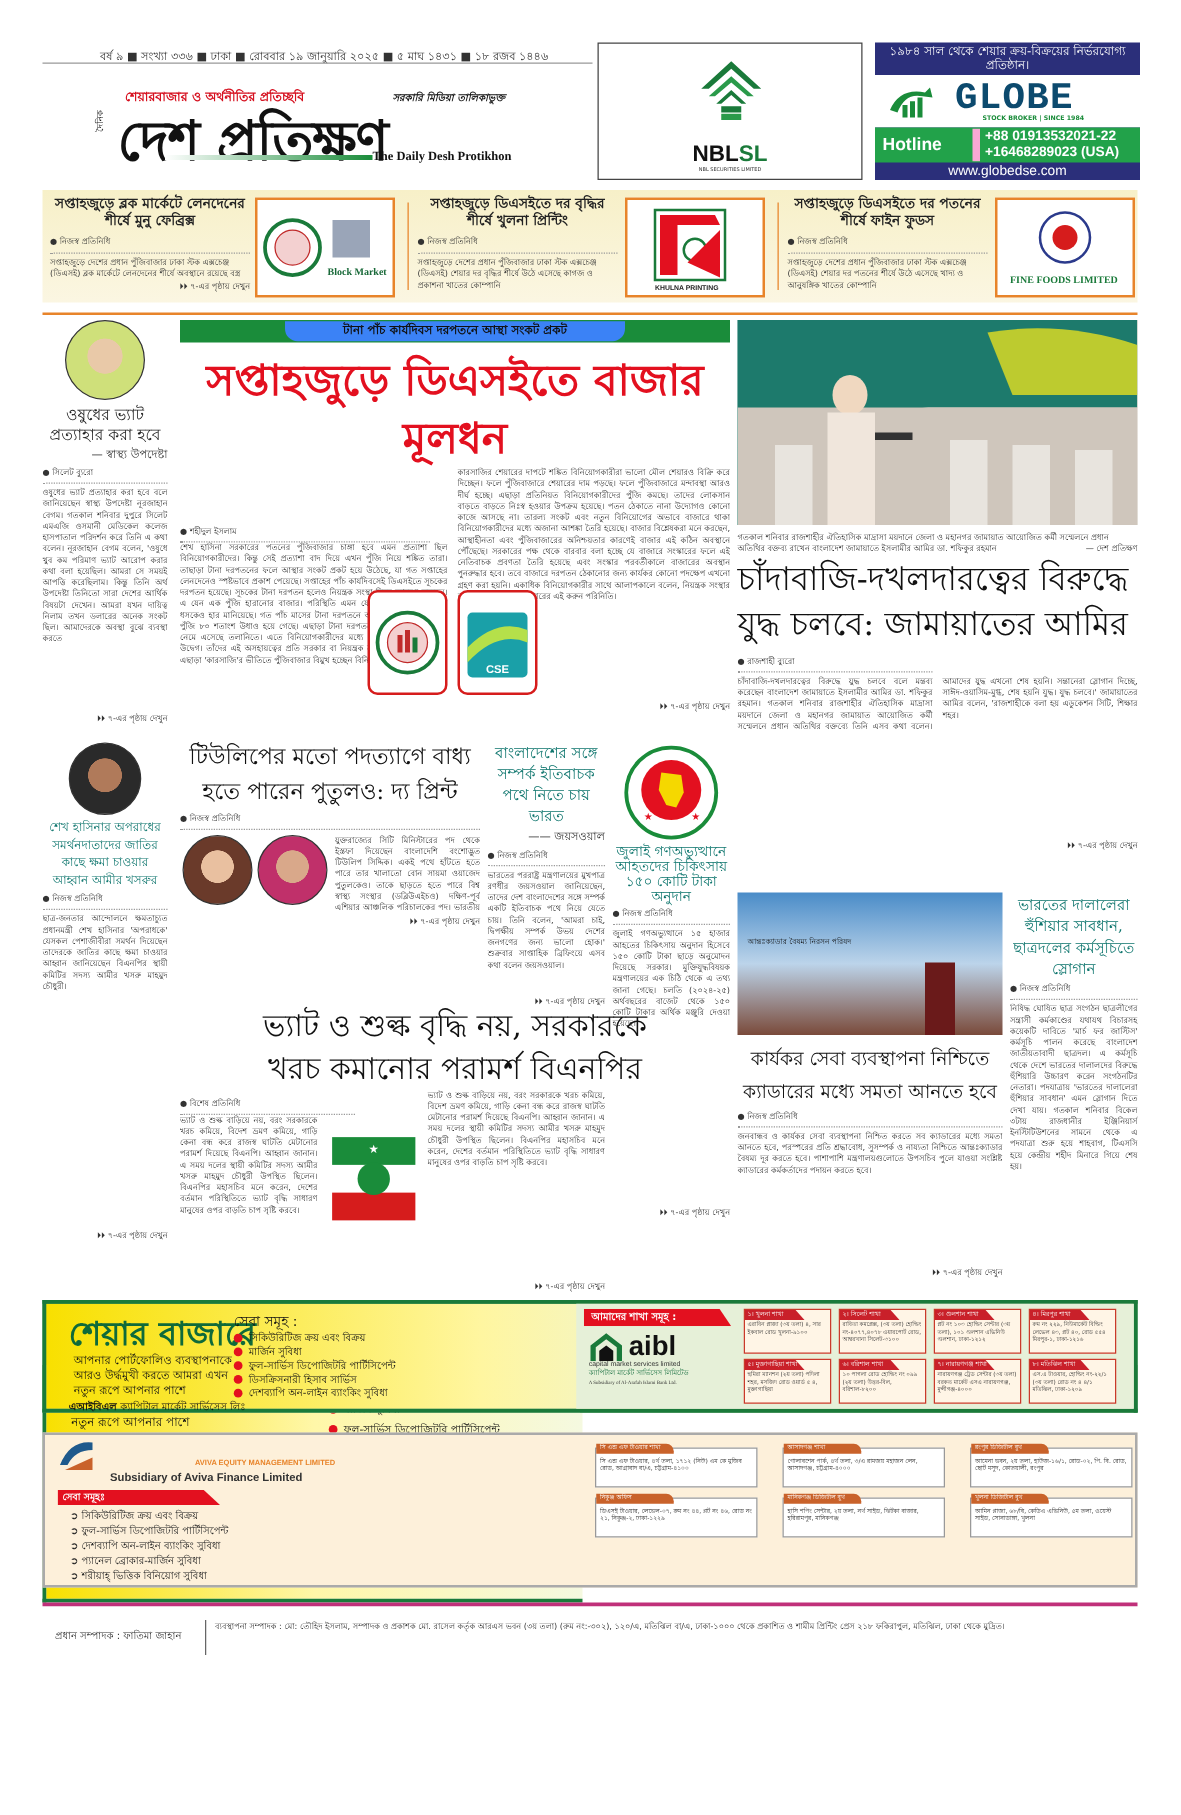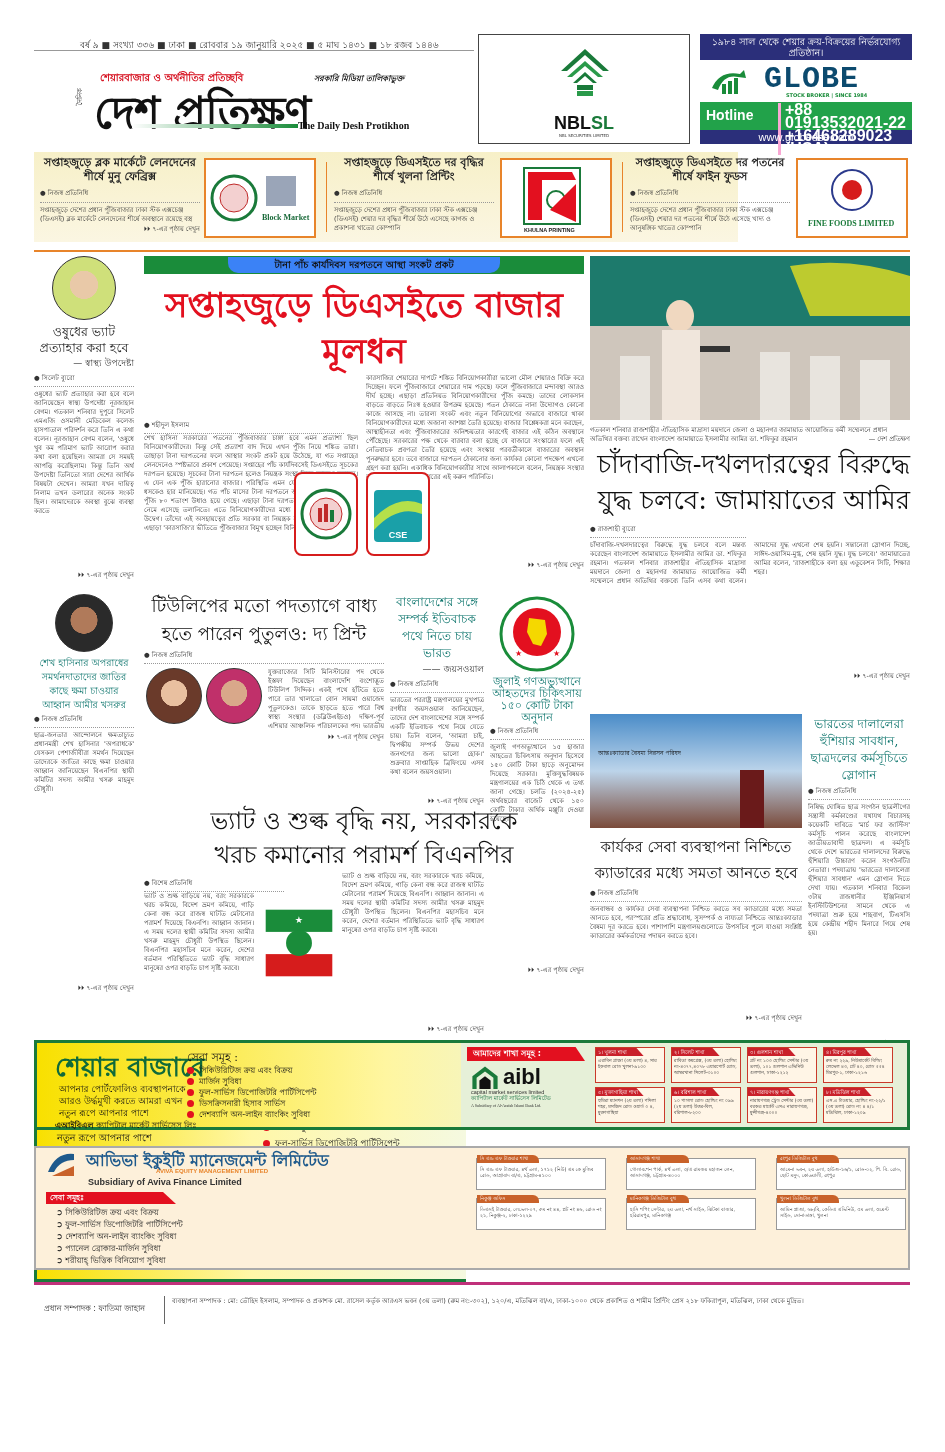--- a/index.html
+++ b/index.html
@@ -22,24 +22,24 @@
   .ad-nblsl .sub { position: absolute; left: 0; width: 100%; top: 98px; text-align: center; font-size: 4px; color: #333; }
 
   .ad-globe { left: 700px; top: 34px; width: 212px; height: 110px; background: #2b2f7a; }
   .ad-globe .t1 { position: absolute; top: 2px; left: 0; width: 100%; text-align: center; color: #fff; font-size: 9.5px; line-height: 11px; }
   .ad-globe .logo { position: absolute; top: 26px; left: 0; width: 100%; height: 42px; background: #fff; }
   .ad-globe .logo .g { position: absolute; left: 64px; top: 2px; font-size: 30px; font-weight: bold; color: #0c4a6e; font-family: Liberation Mono, monospace; letter-spacing: 1px; }
   .ad-globe .logo .icon { position: absolute; left: 10px; top: 8px; width: 46px; height: 28px; }
   .ad-globe .logo .s { position: absolute; left: 86px; top: 32px; font-size: 5px; color: #1a8c3a; font-weight: bold; }
   .ad-globe .hot { position: absolute; top: 68px; left: 0; width: 100%; height: 28px; background: #22a24a; color: #fff; }
   .ad-globe .hot .lbl { position: absolute; left: 6px; top: 5px; font-size: 14px; font-weight: bold; font-family: "Liberation Sans", sans-serif; }
-  .ad-globe .hot .num { position: absolute; left: 78px; top: 1px; font-size: 16px; font-weight: bold; line-height: 13px; font-family: "Liberation Sans", sans-serif; border-left: 3px solid #f9a8d4; padding-left: 4px; }
+  .ad-globe .hot .num { position: absolute; left: 78px; top: 1px; font-size: 11px; font-weight: bold; line-height: 13px; font-family: "Liberation Sans", sans-serif; border-left: 6px solid #f9a8d4; padding-left: 4px; }
   .ad-globe .web { position: absolute; top: 97px; left: 0; width: 100%; text-align: center; color: #fff; font-size: 11px; font-family: "Liberation Sans", sans-serif; }
 
-  .ticker { left: 34px; top: 152px; width: 704px; height: 90px; background: linear-gradient(180deg, #f7f0c8, #fbf6e2); }
+  .ticker { left: 34px; top: 152px; width: 876px; height: 90px; background: linear-gradient(180deg, #f7f0c8, #fbf6e2); }
   .tk-story { position: absolute; top: 4px; width: 160px; }
   .tk-story h3 { font-size: 11px; line-height: 14px; text-align: center; font-weight: bold; color: #222; }
   .tk-story .by { font-size: 6.5px; margin-top: 4px; color: #333; border-bottom: 1px dotted #999; padding-bottom: 3px; }
   .tk-story p { font-size: 6.5px; line-height: 9px; color: #333; margin-top: 3px; }
   .tk-img { position: absolute; top: 6px; width: 112px; height: 80px; background: #fff; border: 2px solid #e8842a; }
   .tk-sep { position: absolute; top: 10px; width: 1px; height: 70px; background: #e8842a; }
 
   .rule-orange { left: 34px; top: 250px; width: 876px; height: 2px; background: #e8842a; }
 
   .sidebar-left { left: 34px; top: 256px; width: 100px; }
@@ -52,21 +52,21 @@
 
   .kicker-bar { left: 144px; top: 256px; width: 440px; height: 18px; background: #1a8c3a; }
   .kicker-pill { position: absolute; left: 84px; top: 1px; width: 272px; height: 16px; background: #3b82f6; border-radius: 0 0 10px 10px; text-align: center; font-size: 9.5px; font-weight: bold; color: #111; line-height: 16px; }
   .lead-hl { left: 144px; top: 282px; width: 440px; text-align: center; color: #e3101f; font-size: 34px; font-weight: bold; line-height: 46px; font-family: "DejaVu Serif", serif; }
 
   .lead-body { left: 144px; top: 418px; width: 440px; }
   .logo-box { position: absolute; width: 64px; height: 84px; border: 2px solid #d61c1c; border-radius: 8px; background: #fff; }
 
   .right-photo { left: 590px; top: 256px; width: 320px; height: 164px; background: linear-gradient(135deg, #1d7a6c 0%, #187360 45%, #e9ddd0 46%, #c9c0b5 100%); overflow: hidden; }
   .caption { font-size: 6.5px; line-height: 9px; color: #333; }
-  .jamaat-hl { left: 590px; top: 446px; width: 320px; text-align: right; font-size: 26px; line-height: 36px; color: #111; font-family: "DejaVu Serif", serif; }
+  .jamaat-hl { left: 590px; top: 446px; width: 320px; text-align: left; font-size: 26px; line-height: 36px; color: #111; font-family: "DejaVu Serif", serif; }
 
   .hl-mid { font-size: 18px; line-height: 28px; text-align: center; color: #111; font-family: "DejaVu Serif", serif; }
   .hl-small { font-size: 14px; line-height: 20px; text-align: center; color: #0f766e; font-family: "DejaVu Serif", serif; }
 
   .bnp-hl { left: 144px; top: 804px; width: 440px; text-align: center; font-size: 24px; line-height: 34px; color: #111; font-family: "DejaVu Serif", serif; }
 
   .ad-aibl { left: 34px; top: 1040px; width: 876px; height: 90px; border: 3px solid #1a7a3a; background: linear-gradient(90deg, #f8e000 0%, #fff7a8 50%, #f5f9e0 100%); }
   .ad-aibl .big { position: absolute; left: 18px; top: 4px; font-size: 26px; font-weight: bold; color: #0f6a3a; font-family: "DejaVu Serif", serif; }
   .ad-aibl .l { position: absolute; left: 20px; font-size: 9.5px; color: #111; }
   .svc { position: absolute; left: 226px; top: 12px; font-size: 11px; color: #111; }
@@ -414,21 +414,20 @@
     <div class="branch-card" style="left:286px; top:44px; width:70px; height:36px;"><span class="t">৭। নারায়ণগঞ্জ শাখা</span><span>নারায়ণগঞ্জ ট্রেড সেন্টার (৩য় তলা) বরকত মার্কেট এসএ নারায়ণগঞ্জ, মুন্সীগঞ্জ-৪০০০</span></div>
     <div class="branch-card" style="left:362px; top:44px; width:70px; height:36px;"><span class="t">৮। মতিঝিল শাখা</span><span>এস.এ টাওয়ার, হোল্ডিং নং-২২/১ (৩য় তলা) রোড নং ৪ ৪/১ মতিঝিল, ঢাকা-১২০৯</span></div>
   </div>
 </div>
 
 <div class="abs ad-aviva">
   <svg class="aviva-logo" viewBox="0 0 30 30">
     <path d="M2 22 Q10 2 28 4 L28 10 Q14 10 8 22 Z" fill="#1f5a8c"></path>
     <path d="M6 26 L28 16 L28 26 Z" fill="#c9622a"></path>
   </svg>
-  <div class="aviva-bn">আভিভা ইকুইটি ম্যানেজমেন্ট লিমিটেড</div>
   <div class="aviva-en">AVIVA EQUITY MANAGEMENT LIMITED</div>
   <div class="aviva-sub">Subsidiary of Aviva Finance Limited</div>
   <div class="aviva-svc">সেবা সমূহঃ</div>
   <div class="aviva-item" style="top:58px;">➲ <span>সিকিউরিটিজ ক্রয় এবং বিক্রয়</span></div>
   <div class="aviva-item" style="top:70px;">➲ <span>ফুল-সার্ভিস ডিপোজিটরি পার্টিসিপেন্ট</span></div>
   <div class="aviva-item" style="top:82px;">➲ <span>দেশব্যাপি অন-লাইন ব্যাংকিং সুবিধা</span></div>
   <div class="aviva-item" style="top:94px;">➲ <span>প্যানেল ব্রোকার-মার্জিন সুবিধা</span></div>
   <div class="aviva-item" style="top:106px;">➲ <span>শরীয়াহ্ ভিত্তিক বিনিয়োগ সুবিধা</span></div>
 
   <div class="aviva-card" style="left:440px; top:10px;"><span class="t">সি এন্ড এফ টাওয়ার শাখা</span><span>সি এন্ড এফ টাওয়ার, ৪র্থ তলা, ১৭১২ (নিউ) এম কে মুজিব রোড, আগ্রাবাদ বা/এ, চট্টগ্রাম-৪১০০</span></div>

